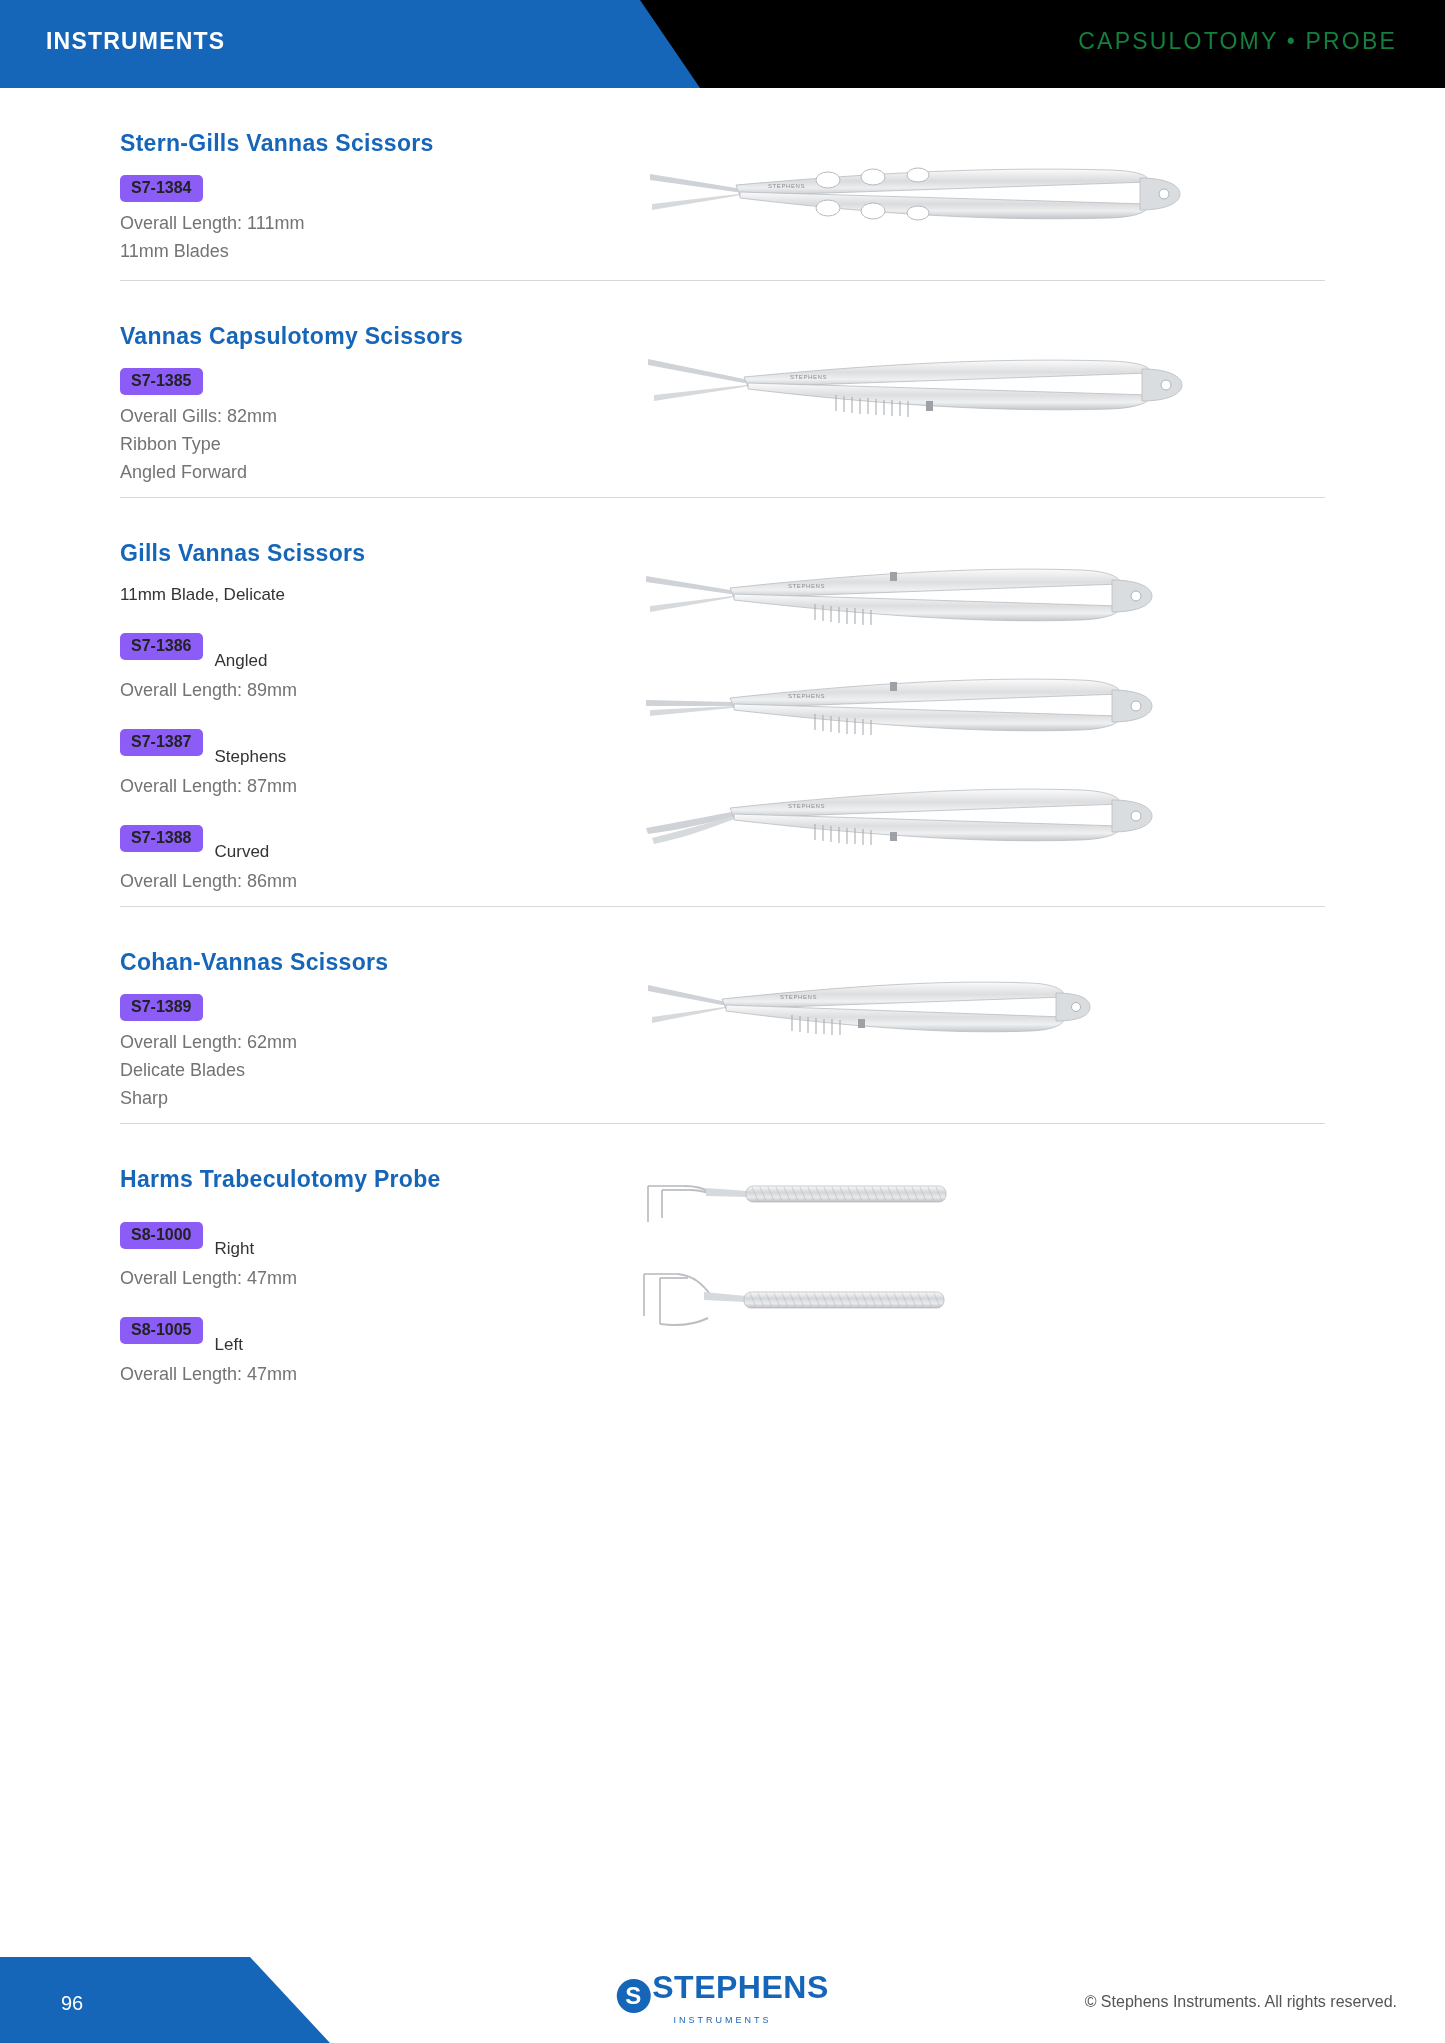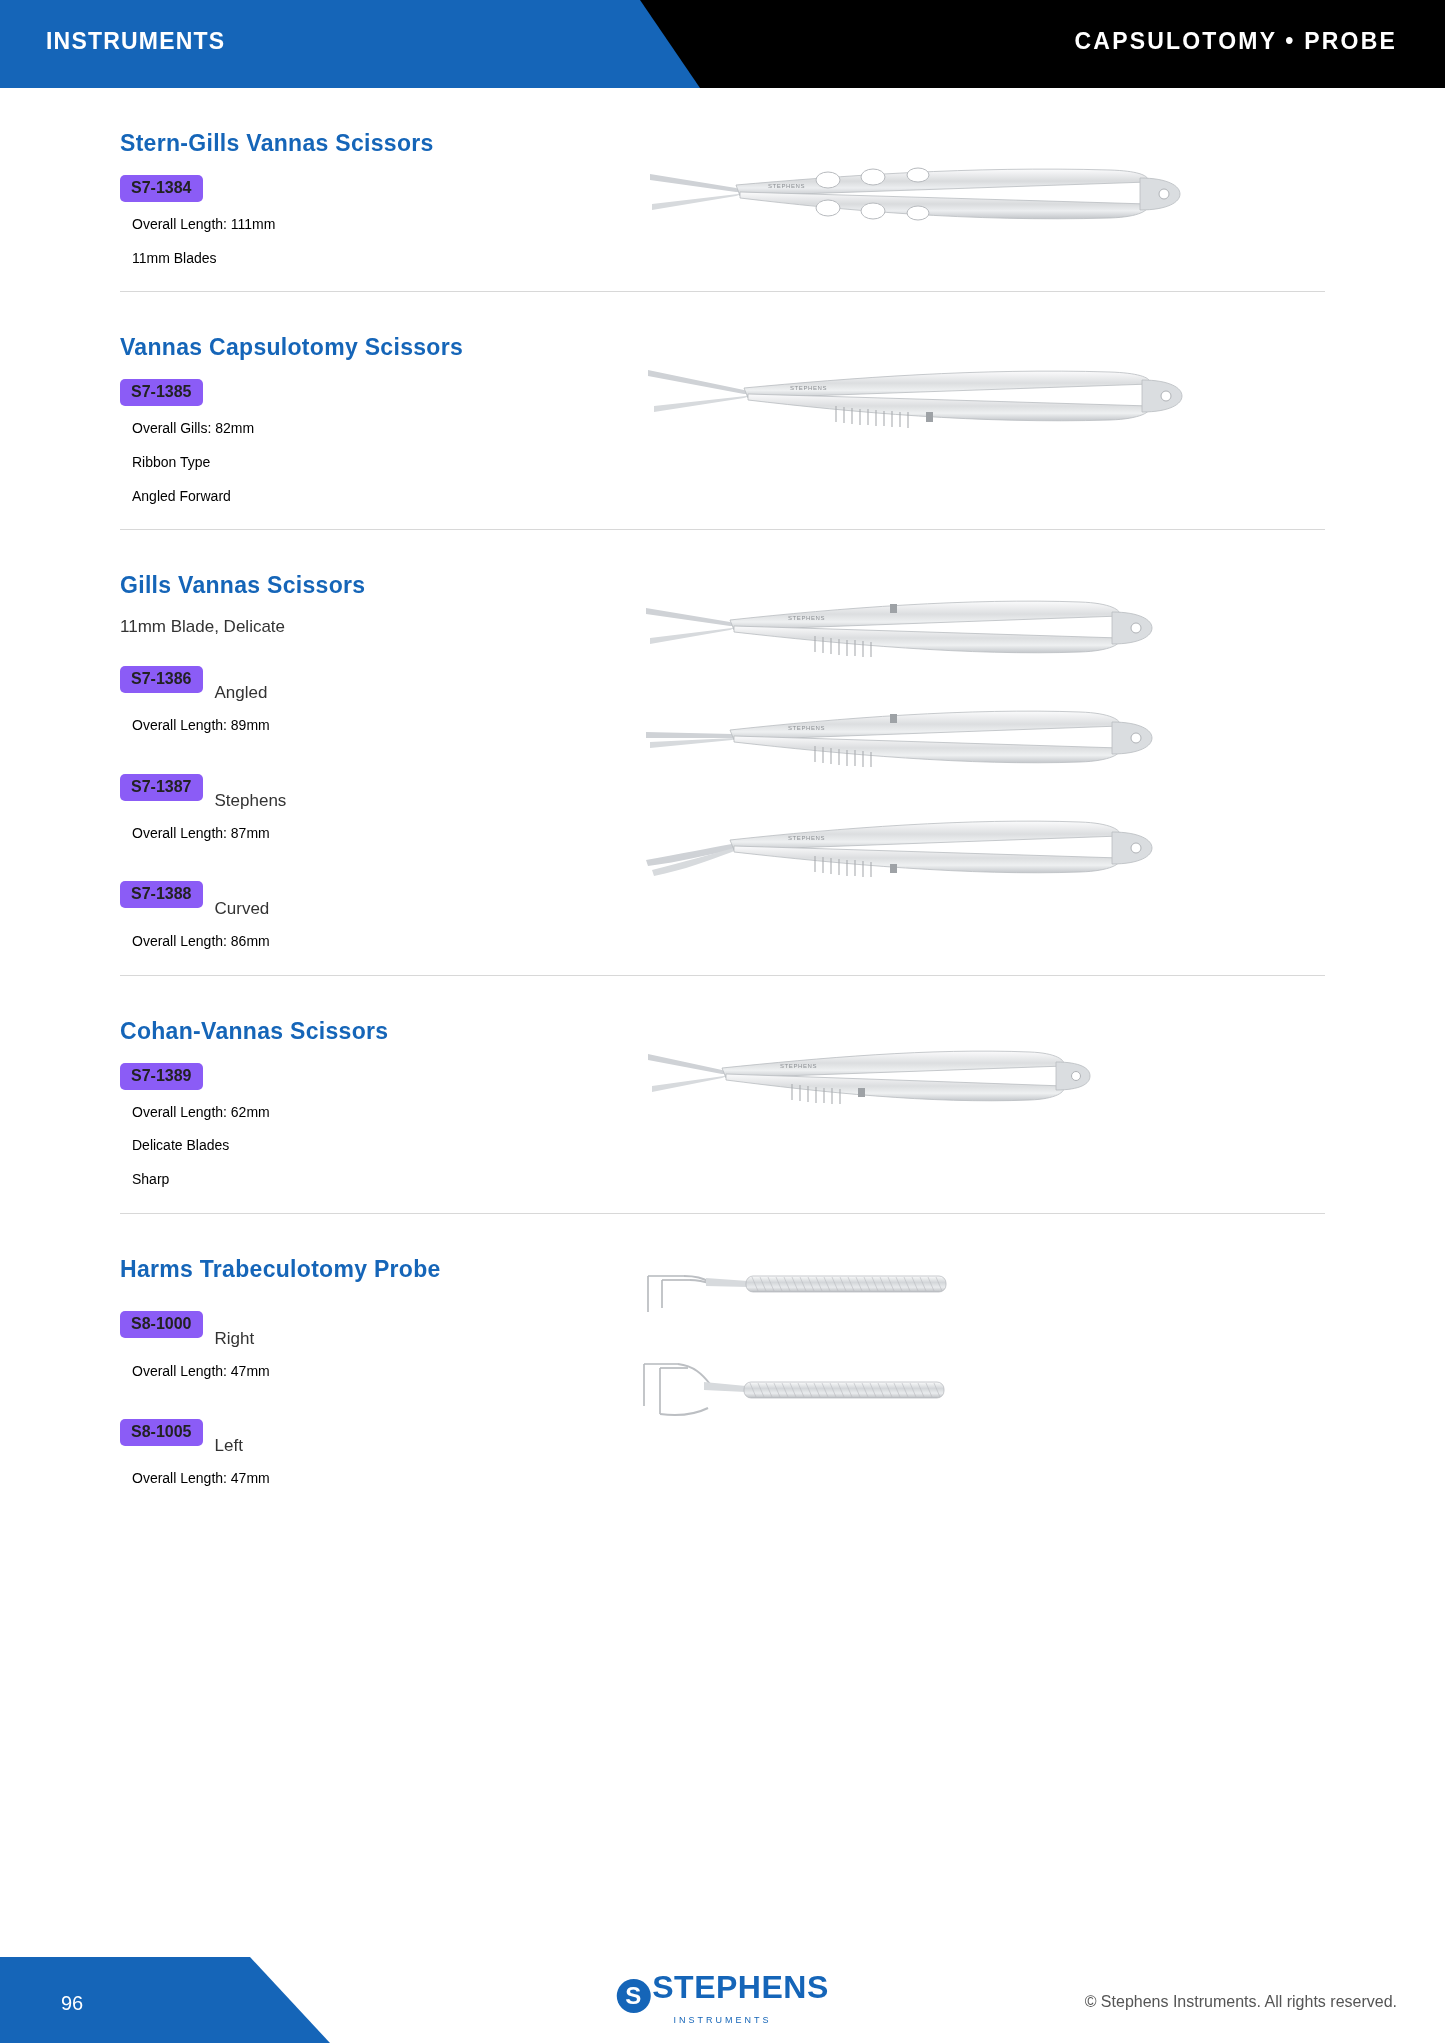--- a/index.html
+++ b/index.html
@@ -40,23 +40,23 @@
     font-size: 23px;
     font-weight: bold;
     letter-spacing: 1.2px;
     color: #ffffff;
   }
   .header-right {
     position: absolute;
     right: 48px;
     top: 28px;
     font-size: 23px;
-    font-weight: bold;
+    font-weight: normal;
     letter-spacing: 2.2px;
-    color: #ffffff;
+    color: #15803d;
   }
 
   
   .content {
     position: relative;
     padding: 0 120px;
   }
 
   .section {
     position: relative;
@@ -91,24 +91,24 @@
     align-items: center;
     gap: 12px;
     margin-bottom: 6px;
   }
   .variant-label {
     font-size: 17px;
     color: #333333;
     margin-top: 28px;
   }
   .spec {
-    font-size: 14px;
-    color: #000000;
+    font-size: 18px;
+    color: #737373;
     line-height: 1.55;
-    margin: 12px;
+    margin: 0;
   }
   .spec-block {
     margin-top: 8px;
   }
   .sub-note {
     font-size: 17px;
     color: #333333;
     margin: 0 0 18px 0;
   }
   .gap-8 { height: 14px; }

